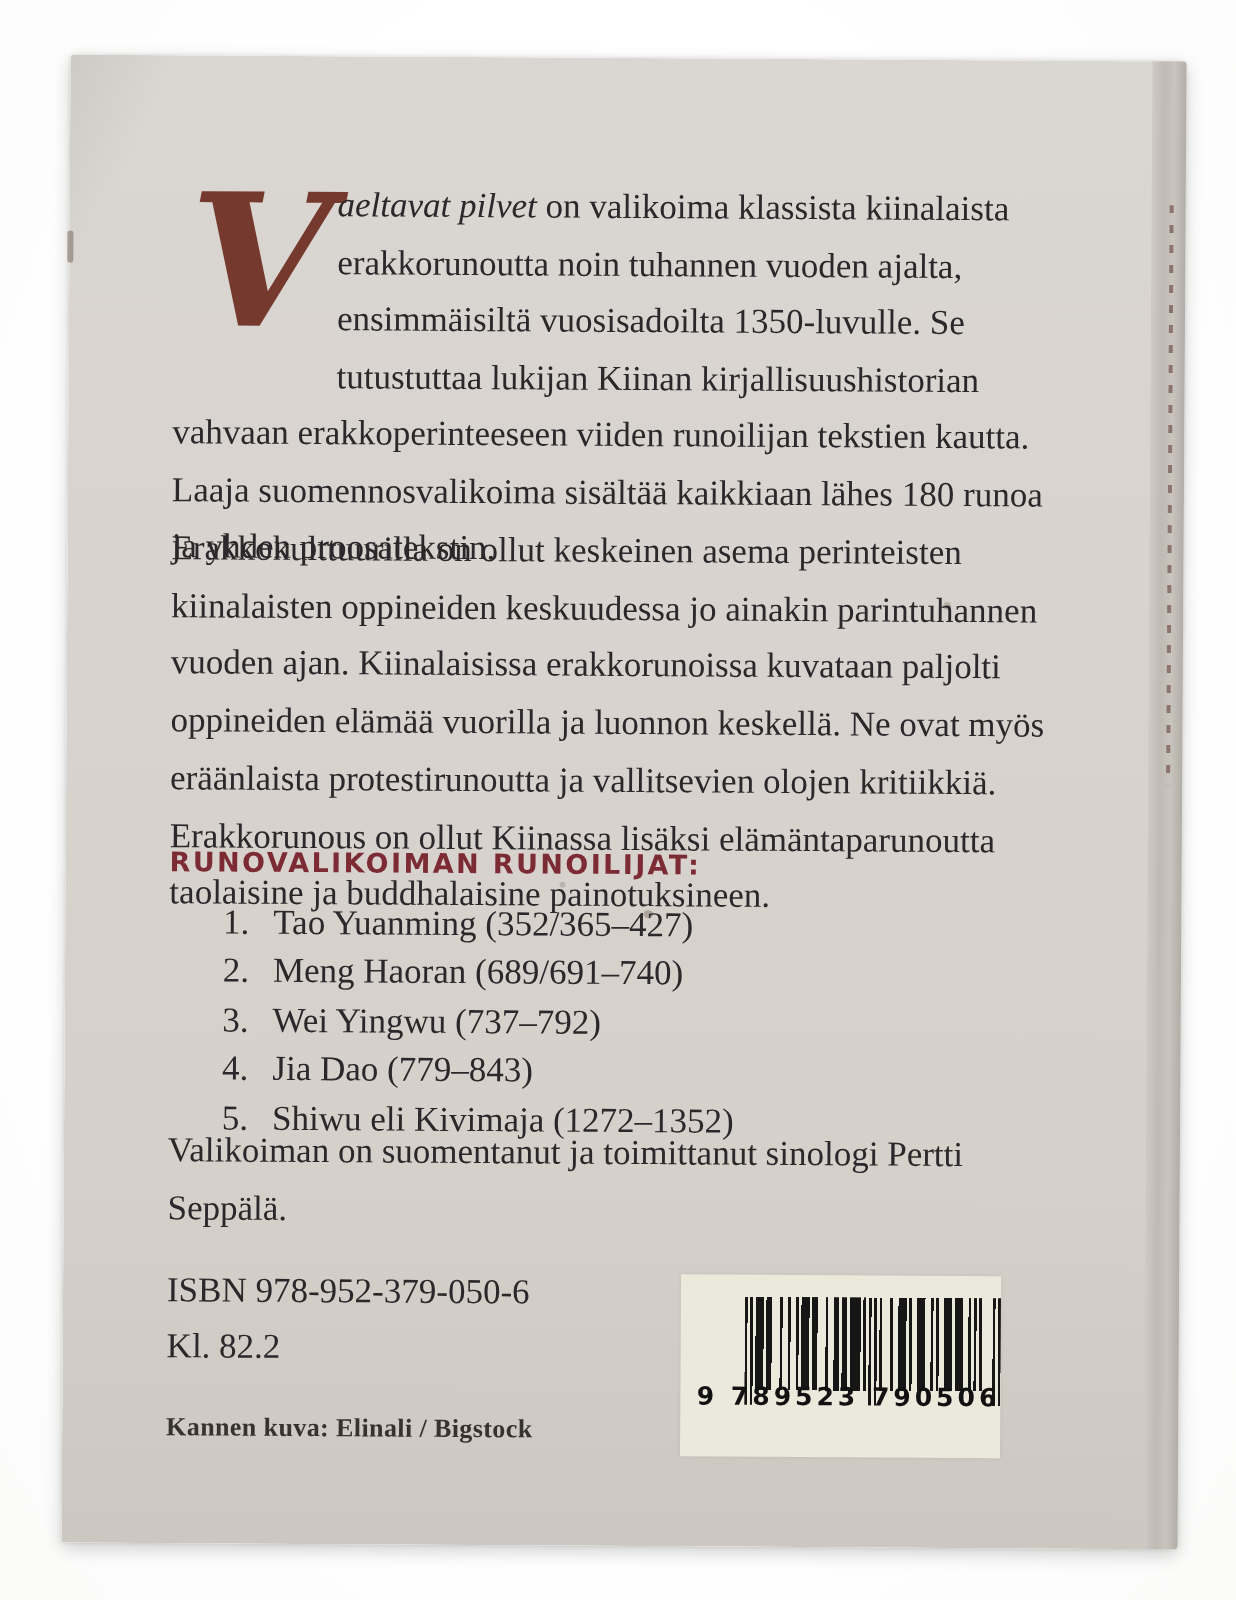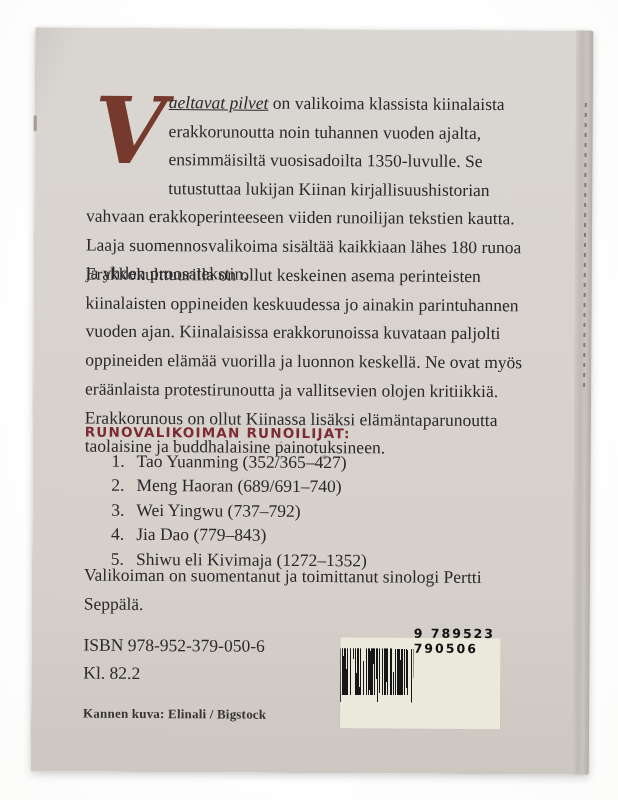--- a/index.html
+++ b/index.html
@@ -63,21 +63,21 @@
   }
   .dropcap {
     float: left;
     font-family: "DejaVu Serif", serif;
     font-style: italic; font-weight: bold;
     font-size: 92px; line-height: 78px;
     height: 84px; width: 62px;
     margin: 4px 12px 0 8px;
     color: #75392e;
   }
-  .lead em { font-style: italic; text-decoration: underline; }
+  .lead em { font-style: italic; }
   .para2 {
     position: absolute; top: 232px; left: 0; width: 455px;
     font-size: 17.5px; line-height: 28.7px;
     margin: 0;
   }
   .poets-heading {
     position: absolute; top: 396px; left: 0;
     font-family: "DejaVu Sans", sans-serif;
     font-weight: 800; font-size: 13.5px;
     letter-spacing: 1.2px;
@@ -98,21 +98,21 @@
     letter-spacing: 0.2px;
     color: #35322f;
   }
 
   
   .barcode-box {
     position: absolute; left: 309px; top: 608px;
     width: 160px; height: 91px;
     background: #ebe8dc;
     box-shadow: 0 0 2px rgba(0,0,0,0.08);
-    display: flex; flex-direction: row; align-items: flex-start;
+    display: flex; flex-direction: column; align-items: flex-end;
   }
   .barcode-svg {
     margin-top: 11px;
     width: 128px; height: 54px;
     fill: #161616;
   }
   .barcode-number {
     font-family: "DejaVu Sans", sans-serif;
     font-size: 12.5px; font-weight: bold;
     letter-spacing: 2px;

